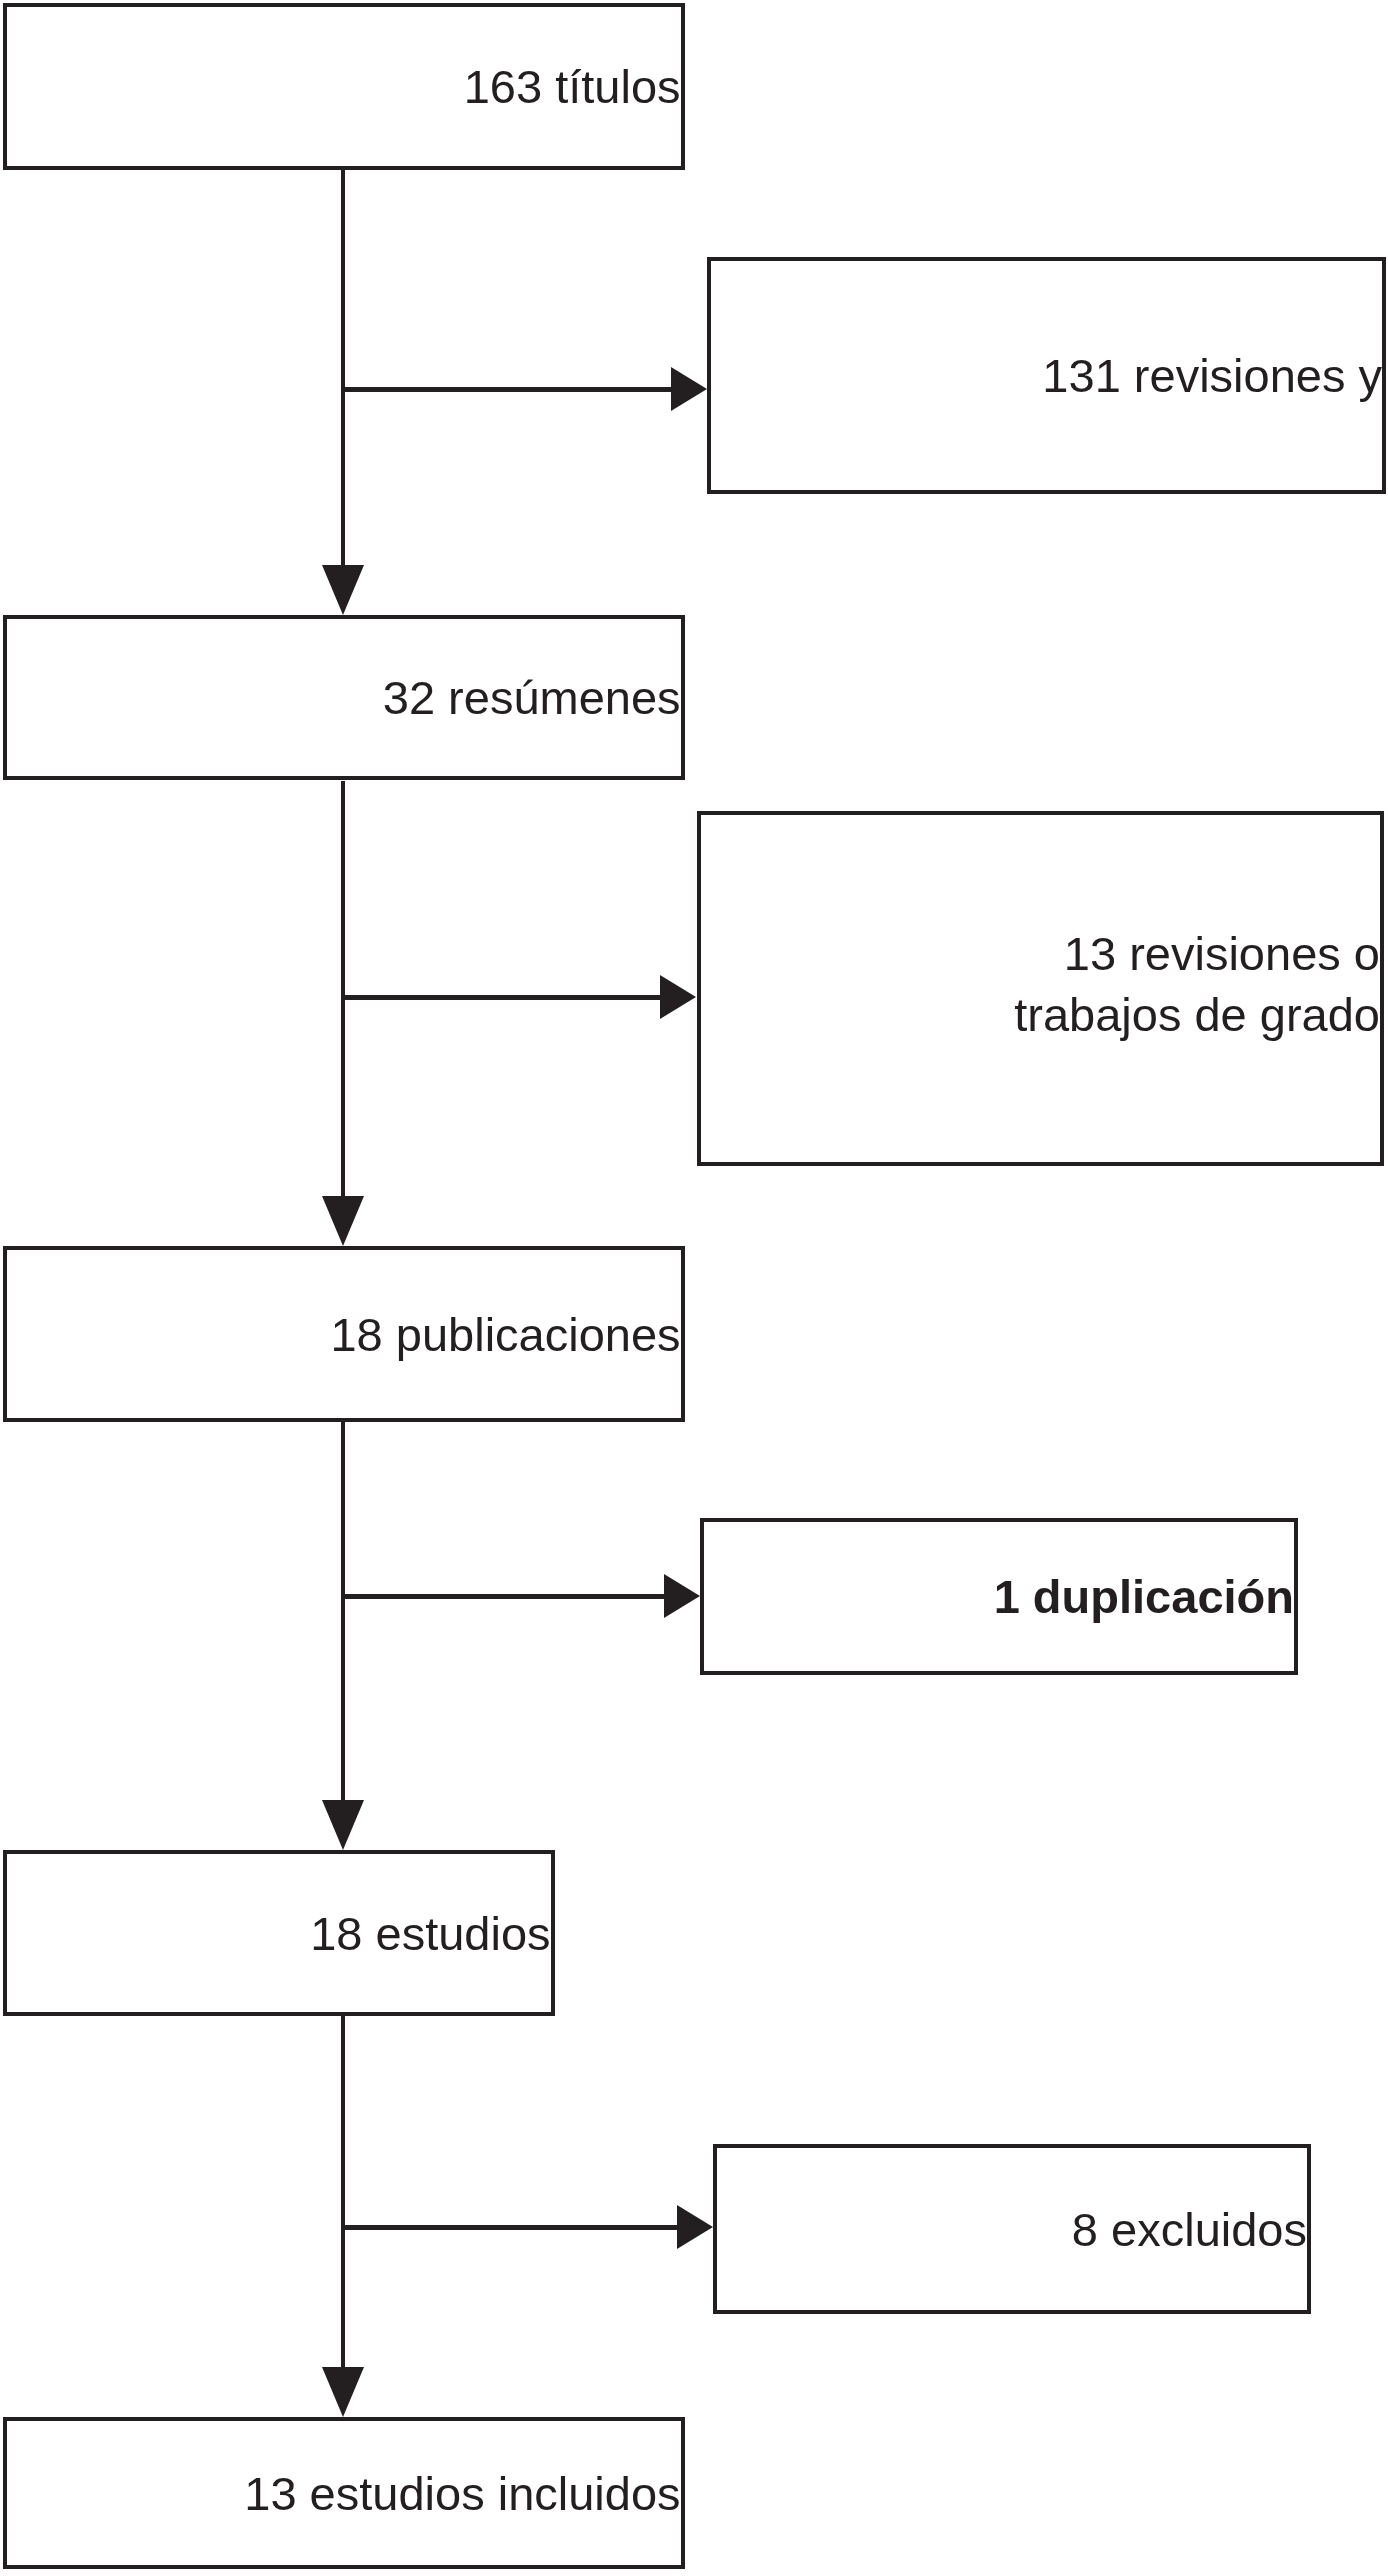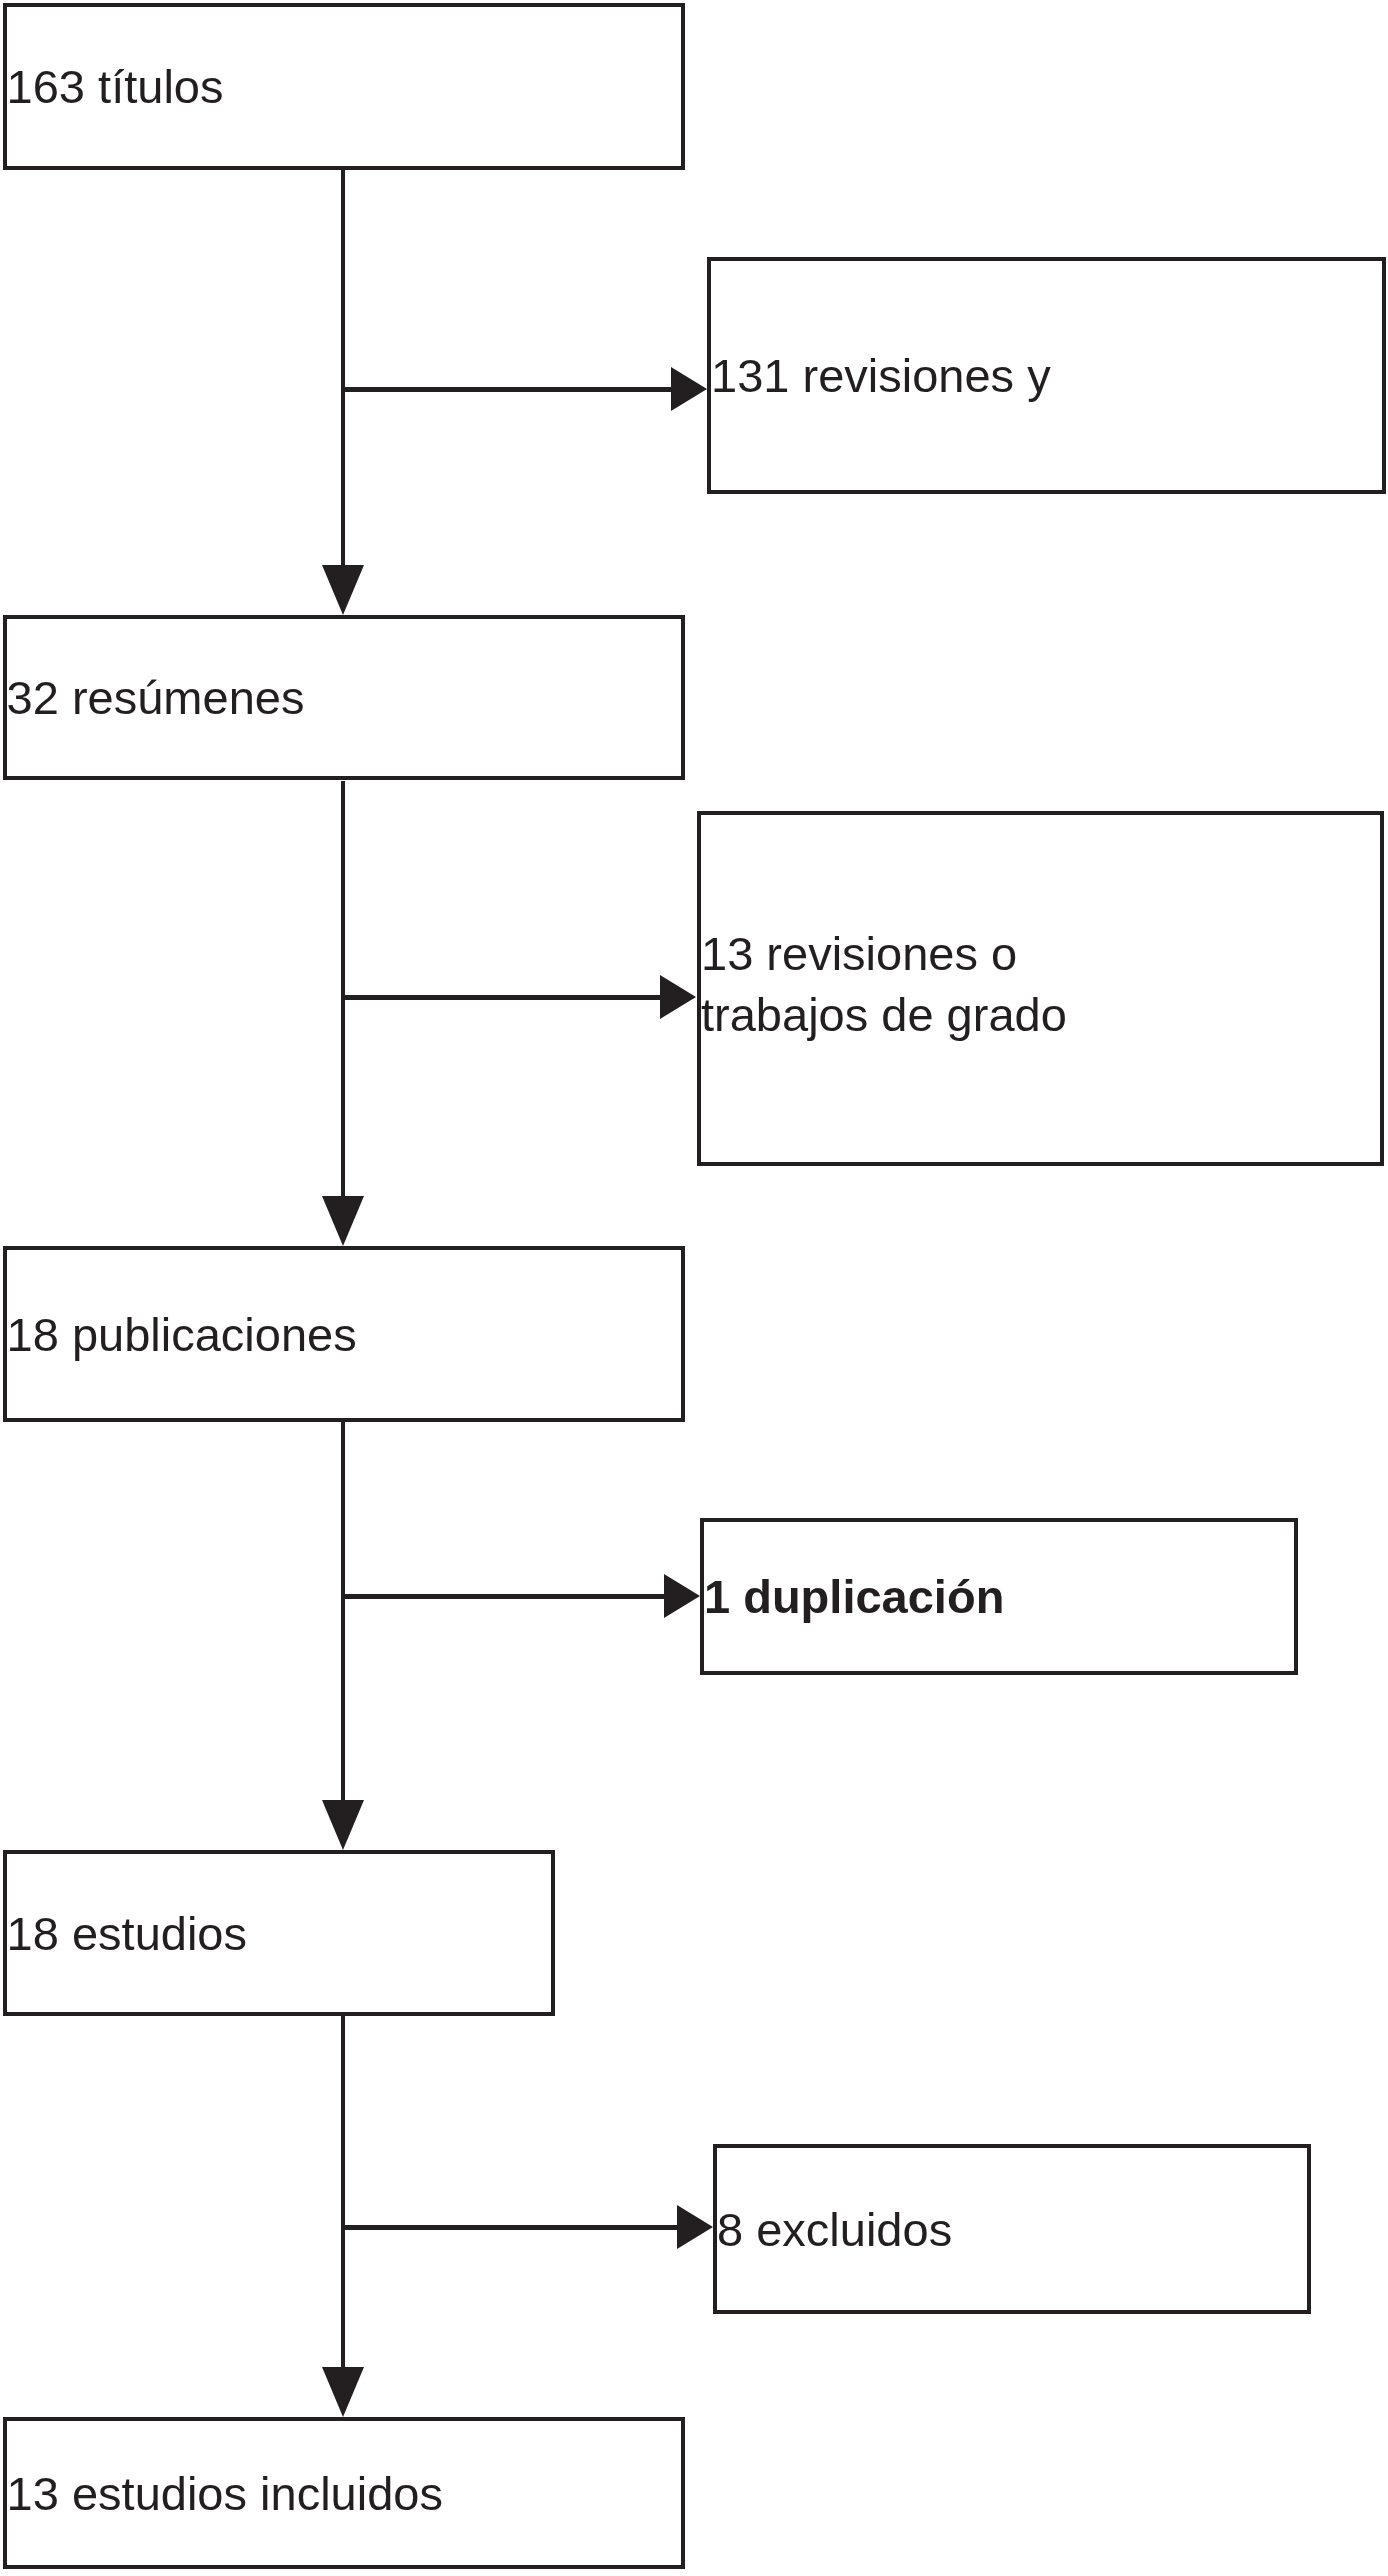--- a/index.html
+++ b/index.html
@@ -16,21 +16,21 @@
     color:var(--line);
     overflow:hidden;
   }
   .box{
     position:absolute;
     box-sizing:border-box;
     border:4.3px solid var(--line);
     background:var(--bg);
     display:flex;
     flex-direction:column;
-    align-items:flex-start;
+    align-items:flex-end;
     justify-content:center;
     text-align:center;
     font-size:47px;
     line-height:61px;
   }
   .box span{display:block;white-space:nowrap;}
   .box.top-aligned{justify-content:flex-start;padding-top:108px;}
   .vline{
     position:absolute;
     width:4.3px;

